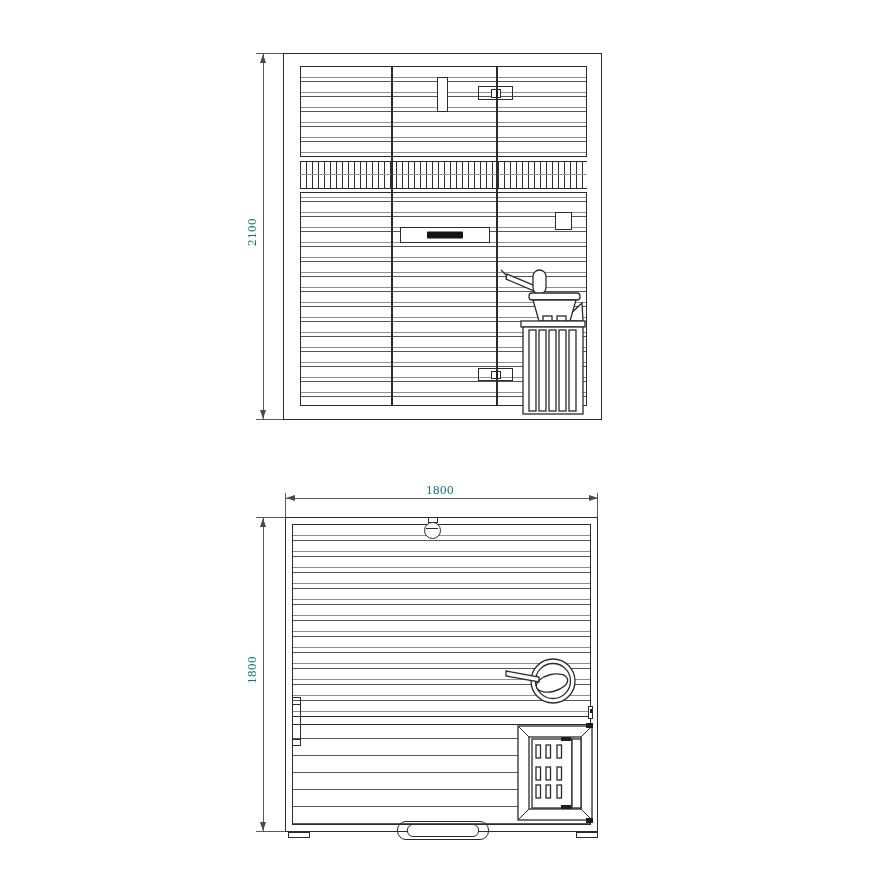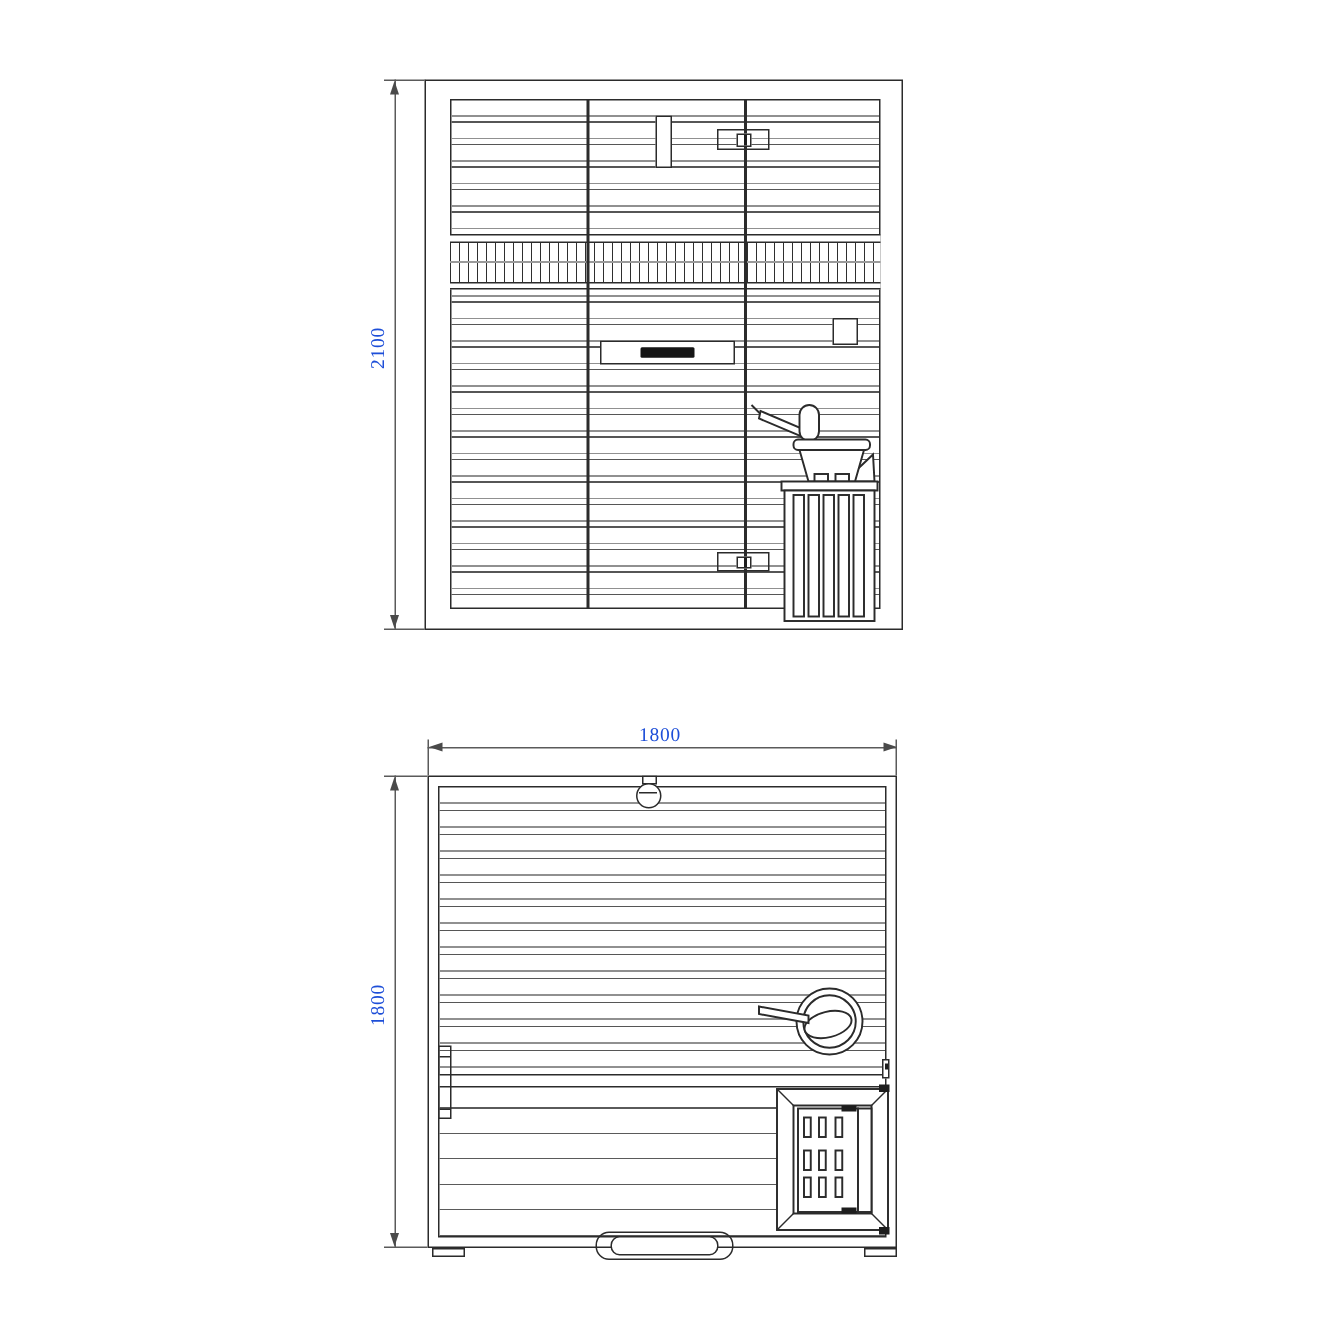--- a/index.html
+++ b/index.html
@@ -4,21 +4,21 @@
 <style>
   *{margin:0;padding:0;box-sizing:border-box}
   html,body{background:#fff}
   body{width:886px;height:886px;font-family:"Liberation Serif","DejaVu Serif",serif}
   .canvas{position:relative;width:886px;height:886px;background:#fff;overflow:hidden}
   .abs{position:absolute}
   .ln{position:absolute;background:#5a5a5a}
   .bx{position:absolute;border:1.5px solid #2b2b2b;background:transparent}
   .bxw{background:#fff}
   .thin{border-width:1px}
-  .dim-label{position:absolute;font-size:13px;color:#1d4ed8;letter-spacing:.5px;line-height:1}
+  .dim-label{position:absolute;font-size:13px;color:#0f766e;letter-spacing:.5px;line-height:1}
   .vlabel{writing-mode:vertical-rl;transform:rotate(180deg)}
   .arr{position:absolute;width:0;height:0}
   .arr-u{border-left:3px solid transparent;border-right:3px solid transparent;border-bottom:9px solid #4a4a4a}
   .arr-d{border-left:3px solid transparent;border-right:3px solid transparent;border-top:9px solid #4a4a4a}
   .arr-l{border-top:3px solid transparent;border-bottom:3px solid transparent;border-right:9px solid #4a4a4a}
   .arr-r{border-top:3px solid transparent;border-bottom:3px solid transparent;border-left:9px solid #4a4a4a}
   .planks-front{position:absolute;background-image:repeating-linear-gradient(to bottom, transparent 0px, transparent 10px, #909090 10px, #909090 11px, transparent 11px, transparent 14px, #565656 14px, #565656 15px)}
   .planks-plan{position:absolute;background-image:repeating-linear-gradient(to bottom, transparent 0px, transparent 10px, #909090 10px, #909090 11px, transparent 11px, transparent 15px, #565656 15px, #565656 16px)}
   .planks-bench{position:absolute;background-image:repeating-linear-gradient(to bottom, transparent 0px, transparent 16px, #5a5a5a 16px, #5a5a5a 17px)}
   .grille{position:absolute;background:#fff;border-top:1px solid #2b2b2b;border-bottom:1px solid #2b2b2b}

